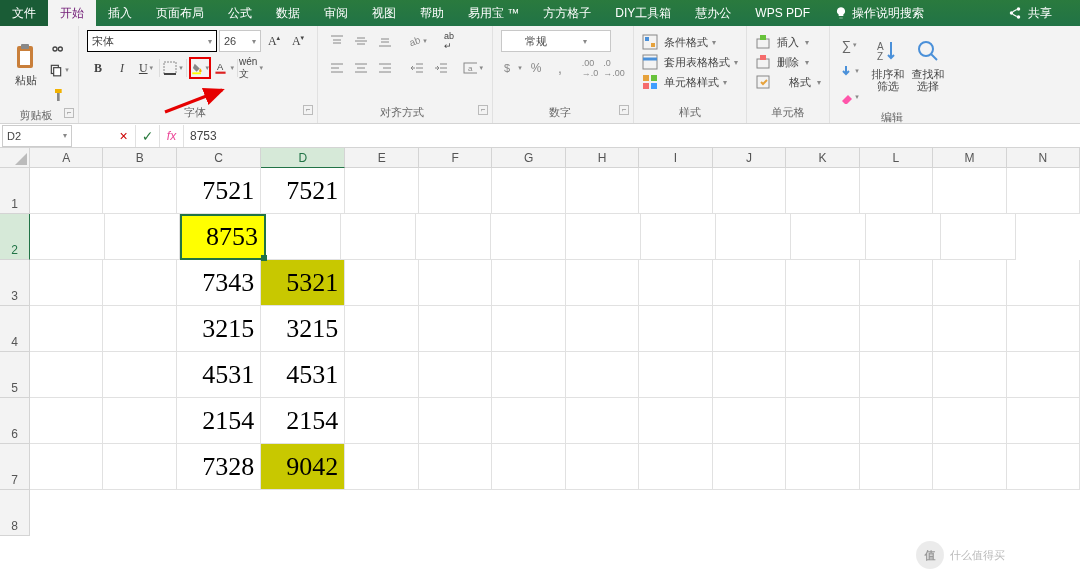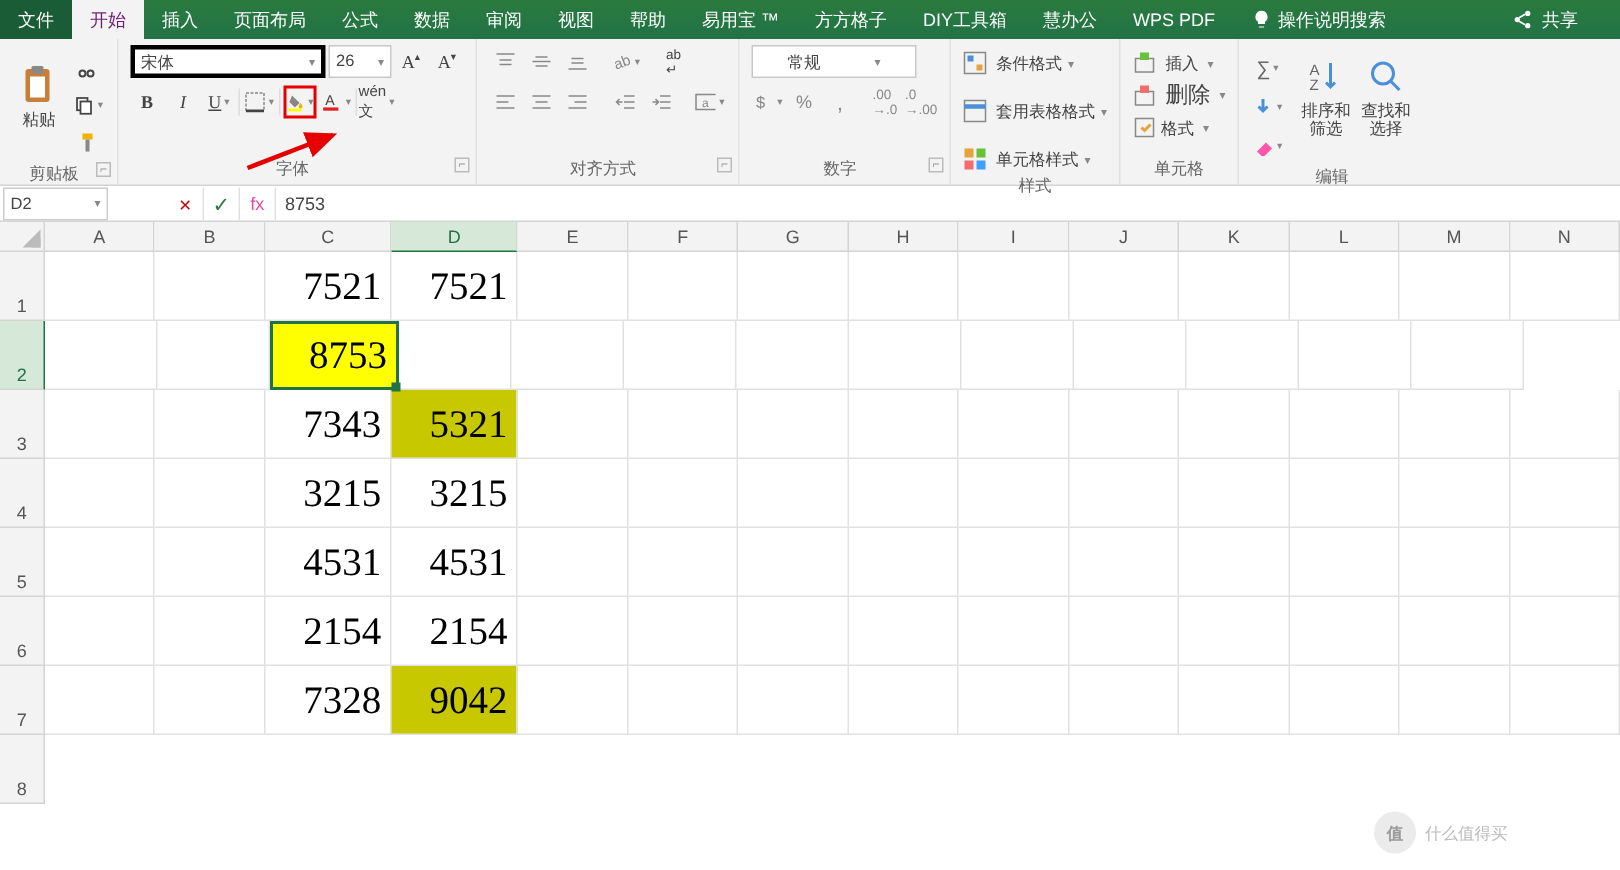--- a/index.html
+++ b/index.html
@@ -20,39 +20,39 @@
 
 .big-btn { display: flex; flex-direction: column; align-items: center; width: 36px; height: 70px; justify-content: center; gap: 4px; }
 .big-btn .ic { width: 26px; height: 26px; display: flex; align-items: center; justify-content: center; }
 .big-btn .lbl { font-size: 11px; text-align: center; line-height: 1.1; }
 
 .col { display: flex; flex-direction: column; gap: 3px; }
 .row { display: flex; gap: 2px; align-items: center; }
 .small-btn { width: 22px; height: 22px; display: flex; align-items: center; justify-content: center; border: 1px solid transparent; }
 .small-btn.dd::after { content: "▾"; font-size: 7px; margin-left: 2px; color: #888; }
 
-.font-name { width: 130px; height: 22px; border: 3px solid #000000; padding: 0 4px; display: flex; align-items: center; background: #fff; font-size: 11px; }
+.font-name { width: 130px; height: 22px; border: 1px solid #000000; padding: 0 4px; display: flex; align-items: center; background: #fff; font-size: 11px; }
 .font-name::after { content: "▾"; margin-left: auto; font-size: 8px; color: #888; }
 .font-size { width: 42px; height: 22px; border: 1px solid #c8c8c8; padding: 0 4px; display: flex; align-items: center; background: #fff; font-size: 11px; }
 .font-size::after { content: "▾"; margin-left: auto; font-size: 8px; color: #888; }
 
 .num-format { width: 110px; height: 22px; border: 1px solid #c8c8c8; background: #fff; padding: 0 23px; display: flex; align-items: center; font-size: 11px; }
 .num-format::after { content: "▾"; margin-left: auto; font-size: 8px; color: #888; }
 
 .red-box { border: 2px solid #e60000 !important; }
 .red-arrow { position: absolute; left: 160px; top: 90px; width: 70px; height: 26px; pointer-events: none; }
 .red-arrow svg { overflow: visible; }
 
 .formula-bar { height: 24px; border-bottom: 1px solid #d4d4d4; display: flex; align-items: center; background: #fff; }
 .name-box { width: 70px; height: 22px; border: 1px solid #ccc; margin: 0 0 0 2px; padding: 0 4px; display: flex; align-items: center; font-size: 11px; }
 .name-box::after { content: "▾"; margin-left: auto; font-size: 8px; color: #888; }
 .fx-btn { width: 24px; height: 22px; display: flex; align-items: center; justify-content: center; color: #888; border-right: 1px solid #e1e1e1; font-size: 12px; }
 .fx-cancel { color: #c00; font-size: 14px; }
 .fx-ok { color: #2a7a3e; font-size: 14px; }
-.fx { color: #ec4899; }
+.fx { font-style: italic; color: #ec4899; }
 .formula-input { flex: 1; padding: 0 6px; font-size: 12px; }
 
 .grid-area { position: relative; height: 432px; overflow: hidden; background: #fff; }
 .corner { position: absolute; left: 0; top: 0; width: 30px; height: 20px; background: #f3f3f3; border-right: 1px solid #d4d4d4; border-bottom: 1px solid #d4d4d4; }
 .corner::after { content: ""; position: absolute; right: 2px; bottom: 2px; border: 6px solid transparent; border-right-color: #bbb; border-bottom-color: #bbb; }
 .col-headers { position: absolute; left: 30px; top: 0; right: 0; height: 20px; display: flex; }
 .col-h { width: 75px; border-right: 1px solid #d4d4d4; border-bottom: 1px solid #d4d4d4; background: #f3f3f3; text-align: center; line-height: 20px; font-size: 12px; color: #555; }
 .col-h.wide { width: 86px; }
 .col-h.sel { background: #d6e9d8; border-bottom-color: #217346; color: #217346; }
 .row-headers { position: absolute; left: 0; top: 20px; width: 30px; }
@@ -307,21 +307,21 @@
           </div>
         <div class="small-btn">
             <span style="font-size:9px;color:#888">.0<br>→.00</span>
           </div>
       </div>
     </div>
     <div class="group-label"><span>数字</span><span class="dlg">⌐</span></div>
   </div>
 
   <div class="ribbon-group">
-    <div class="group-body col" style="gap:16px;padding-top:4px">
+    <div class="group-body col" style="gap:4px;padding-top:4px">
       <div class="row">
           <svg width="16" height="16">
             <rect x="1" y="1" width="14" height="14" fill="none" stroke="#888"></rect>
             <rect x="3" y="3" width="4" height="4" fill="#4a90d9"></rect>
             <rect x="9" y="9" width="4" height="4" fill="#e6a23c"></rect>
           </svg>
           <span style="font-size:11px;margin-left:4px">条件格式</span>
           <span style="font-size:8px;color:#888;margin-left:2px">▾</span>
         </div>
       <div class="row">
@@ -354,29 +354,29 @@
             <rect x="5" y="1" width="6" height="5" fill="#67c23a"></rect>
           </svg>
           <span style="font-size:11px;margin-left:4px">插入</span>
           <span style="font-size:8px;color:#888;margin-left:4px">▾</span>
         </div>
       <div class="row">
           <svg width="16" height="16">
             <rect x="2" y="5" width="12" height="9" fill="none" stroke="#888"></rect>
             <rect x="5" y="1" width="6" height="5" fill="#f56c6c"></rect>
           </svg>
-          <span style="font-size:15px;margin-left:4px">删除</span>
+          <span style="font-size:11px;margin-left:4px">删除</span>
           <span style="font-size:8px;color:#888;margin-left:4px">▾</span>
         </div>
       <div class="row">
           <svg width="16" height="16">
             <rect x="2" y="2" width="12" height="12" fill="none" stroke="#888"></rect>
             <path d="M6 8l2 2 4-4" stroke="#e6a23c" fill="none" stroke-width="2"></path>
           </svg>
-          <span style="font-size:11px;margin-left:1px">格式</span>
+          <span style="font-size:11px;margin-left:16px">格式</span>
           <span style="font-size:8px;color:#888;margin-left:4px">▾</span>
         </div>
     </div>
     <div class="group-label"><span>单元格</span></div>
   </div>
 
   <div class="ribbon-group" style="border-right:none">
     <div class="group-body">
       <div class="col" style="gap:4px;padding-top:4px;margin-right:6px">
         <div class="small-btn dd">

